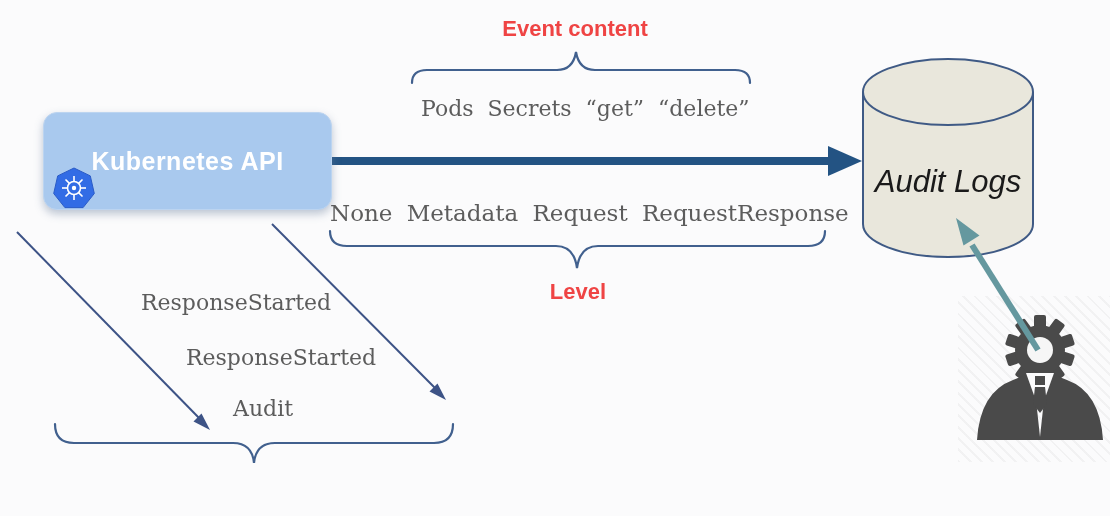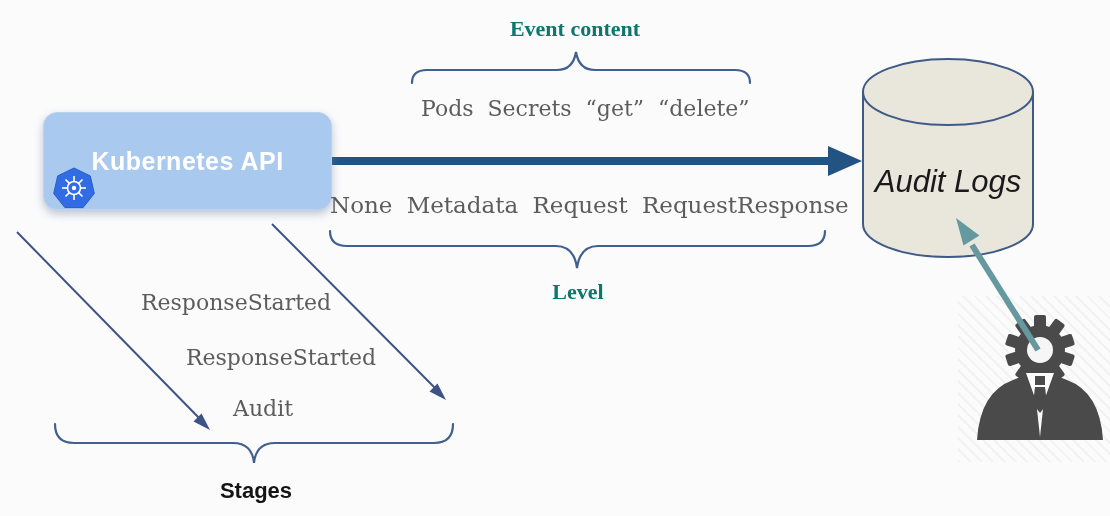--- a/index.html
+++ b/index.html
@@ -36,31 +36,31 @@
     border-top:15px solid transparent;border-bottom:15px solid transparent;
     border-left:34px solid #235383;
   }
 
   
   .slab-gray{
     font-family:"DejaVu Serif","Liberation Serif",serif;
     color:#5c5c5c;
   }
   .slab-bold{
-    font-family:Liberation Serif, serif;
-    font-weight:bold;color:#0f766e;
+    font-family:Liberation Sans, sans-serif;
+    font-weight:bold;color:#ef4444;
   }
   .sans-bold{
     font-family:"Liberation Sans",sans-serif;
     font-weight:bold;color:#141414;
   }
 
   .event-title{left:460px;top:16px;width:230px;text-align:center;font-size:22px;}
   .event-items{left:421px;top:89px;width:300px;text-align:center;font-size:22px;word-spacing:7px;margin-top:7px;}
-  .level-items{left:330px;top:192px;width:500px;text-align:center;font-size:23px;word-spacing:7px;}
+  .level-items{left:330px;top:200px;width:500px;text-align:center;font-size:23px;word-spacing:7px;}
   .level-title{left:518px;top:279px;width:120px;text-align:center;font-size:22px;}
   .stages-title{left:196px;top:478px;width:120px;text-align:center;font-size:22px;}
 
   .stage-item{font-size:22px;}
   .stage-0{left:75px;top:244px;}
   .stage-1{left:141px;top:290px;}
   .stage-2{left:186px;top:345px;}
   .stage-3{left:233px;top:396px;}
 
   
@@ -169,17 +169,16 @@
   <div class="txt slab-bold event-title">Event content</div>
   <div class="txt slab-gray event-items">Pods Secrets “get” “delete”</div>
 
   <div class="txt slab-gray level-items">None Metadata Request RequestResponse</div>
   <div class="txt slab-bold level-title">Level</div>
 
   <div class="txt slab-gray stage-item stage-1">ResponseStarted</div>
   <div class="txt slab-gray stage-item stage-2">ResponseStarted</div>
   <div class="txt slab-gray stage-item stage-3">Audit</div>
 
-  <div class="txt sans-bold stages-title">Stages</div>
 
   <div class="txt audit-label">Audit Logs</div>
 
 </div>
 
 </body></html>

